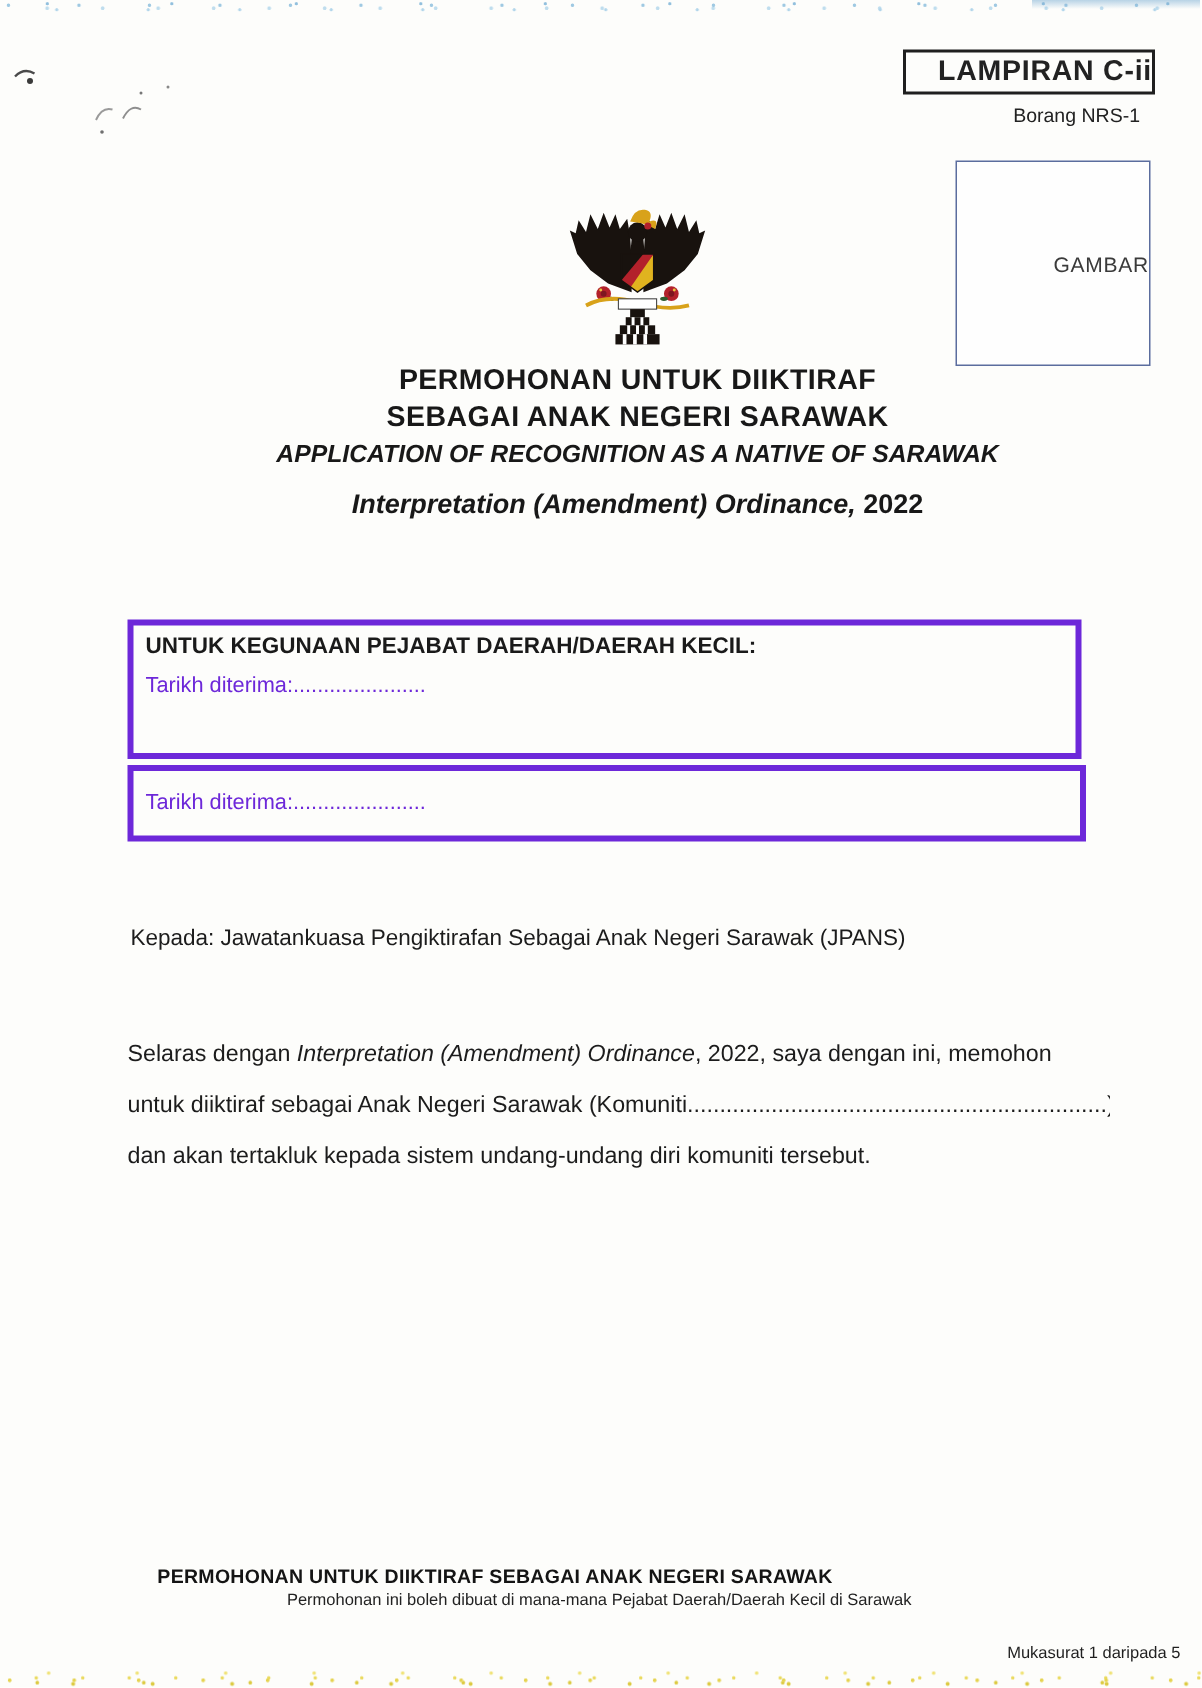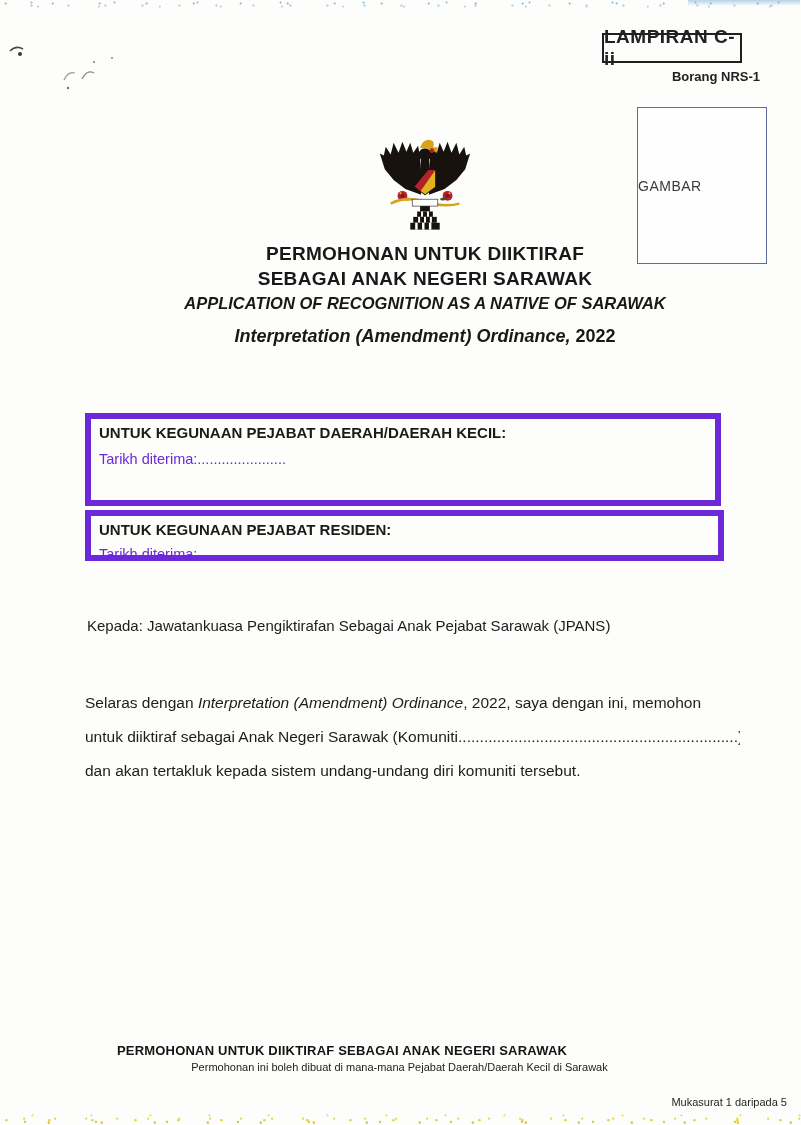--- a/index.html
+++ b/index.html
@@ -33,53 +33,53 @@
       radial-gradient(circle at 55% 40%, #efe06a 0 .9px, transparent 1.4px),
       radial-gradient(circle at 35% 80%, #d9c52e 0 1px, transparent 1.5px),
       radial-gradient(circle at 78% 60%, #e8d64d 0 .9px, transparent 1.4px),
       radial-gradient(circle at 92% 85%, #d9c52e 0 1px, transparent 1.6px);
     background-size:43px 16px,59px 16px,71px 16px,31px 16px,53px 16px;
     opacity:.9;
   }
   .pen-mark{position:absolute;}
   
   .lampiran-box{
-    position:absolute;left:602px;top:33px;width:140px;height:30px;
+    position:absolute;left:602px;top:33px;width:168px;height:30px;
     border:2px solid #1f1f1f;box-sizing:border-box;
-    display:flex;align-items:center;justify-content:flex-start;
+    display:flex;align-items:center;justify-content:flex-end;
     font-size:19px;font-weight:600;letter-spacing:.5px;color:#222;
   }
   .borang-label{
     position:absolute;top:69px;right:41px;
-    font-size:13px;font-weight:bold;color:#222;margin-left:12px;
+    font-size:13px;font-weight:normal;color:#222;margin-left:12px;
   }
   .rujukan-line{
     position:absolute;left:85px;top:92px;
     font-size:14.5px;font-weight:bold;color:#222;white-space:nowrap;
   }
   .gambar-box{
-    position:absolute;left:637px;top:107px;width:130px;height:157px;
+    position:absolute;left:637px;top:107px;width:130px;height:137px;
     border:1.5px solid #5b6d9e;box-sizing:border-box;background:#fefefe;
-    display:flex;align-items:center;justify-content:flex-start;
+    display:flex;align-items:center;justify-content:flex-end;
     font-size:14px;letter-spacing:.5px;color:#3a3a3a;
   }
   .crest{position:absolute;left:375px;top:134px;width:100px;height:102px;}
   
   .title-block{position:absolute;left:0;top:241px;width:850px;text-align:center;}
   .title-line{font-size:19px;font-weight:bold;letter-spacing:.3px;line-height:25px;color:#181818;}
   .title-line-en{font-size:16.5px;font-weight:bold;font-style:italic;line-height:24px;color:#181818;}
   .ordinance-line{
     position:absolute;left:0;top:326px;width:850px;text-align:center;
     font-size:18px;font-weight:bold;color:#181818;
   }
   .ordinance-line .it{font-style:italic;margin-top:48px;}
   
   .office-box{
     position:absolute;left:85px;box-sizing:border-box;
-    border:6px solid #6d28d9;background:transparent;
+    border:4px solid #6d28d9;background:transparent;
     padding:5px 8px 0 8px;overflow:hidden;
   }
   .office-box-1{top:413px;width:636px;height:93px;}
   .office-box-2{top:510px;width:639px;height:51px;}
   .office-heading{font-size:15px;font-weight:bold;color:#1a1a1a;white-space:nowrap;}
   .office-row{font-size:14.5px;color:#6d28d9;margin-top:10px;white-space:nowrap;display:flex;}
   .office-row .col-left{width:232px;flex:none;}
   
   .kepada-line{
     position:absolute;left:87px;top:617px;
@@ -87,21 +87,21 @@
   }
   .main-paragraph{
     position:absolute;left:85px;top:686px;width:655px;
     font-size:15.5px;line-height:34px;color:#1c1c1c;overflow:hidden;
   }
   .main-paragraph .para-line{white-space:nowrap;}
   .main-paragraph .it{font-style:italic;}
   
   .footer-line1{
     position:absolute;left:0;top:1043px;width:660px;text-align:center;
-    font-size:13px;font-weight:bold;letter-spacing:.2px;color:#141414;padding-left:12px;
+    font-size:13px;font-weight:bold;letter-spacing:.2px;color:#141414;
   }
   .footer-line2{
     position:absolute;left:0;top:1061px;width:799px;text-align:center;
     font-size:11px;color:#222;
   }
   .page-number{
     position:absolute;top:1096px;right:14px;
     font-size:11px;color:#1f1f1f;
   }
 </style>
@@ -193,27 +193,26 @@
   </div>
 
   <div class="office-box office-box-1">
     <div class="office-heading">UNTUK KEGUNAAN PEJABAT DAERAH/DAERAH KECIL:</div>
     <div class="office-row">
       <span class="col-left">Tarikh diterima:......................</span>
     </div>
   </div>
 
   <div class="office-box office-box-2">
-    <div class="office-heading">UNTUK KEGUNAAN PEJABAT RESIDEN:</div>
     <div class="office-row" style="margin-top:8px;">
       <span class="col-left" style="width:228px;">Tarikh diterima:......................</span>
     </div>
   </div>
 
-  <div class="kepada-line">Kepada: Jawatankuasa Pengiktirafan Sebagai Anak Pejabat Sarawak (JPANS)</div>
+  <div class="kepada-line">Kepada: Jawatankuasa Pengiktirafan Sebagai Anak Negeri Sarawak (JPANS)</div>
 
   <div class="main-paragraph">
     <div class="para-line">
       <span>Selaras dengan </span><span class="it">Interpretation (Amendment) Ordinance</span><span>, 2022, saya dengan ini, memohon</span>
     </div>
     <div class="para-line">
       <span></span><span class="it"></span><span>untuk diiktiraf sebagai Anak Negeri Sarawak (Komuniti.................................................................)</span>
     </div>
     <div class="para-line">
       <span></span><span class="it"></span><span>dan akan tertakluk kepada sistem undang-undang diri komuniti tersebut.</span>

